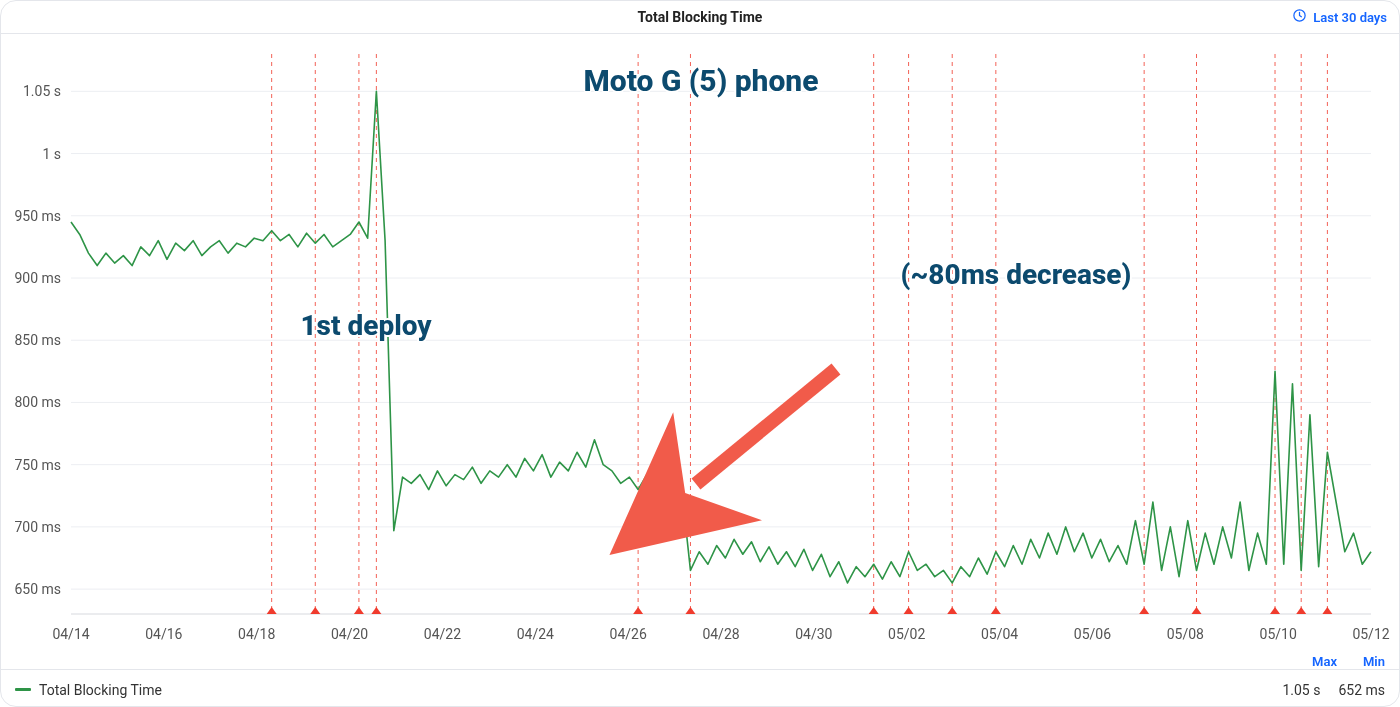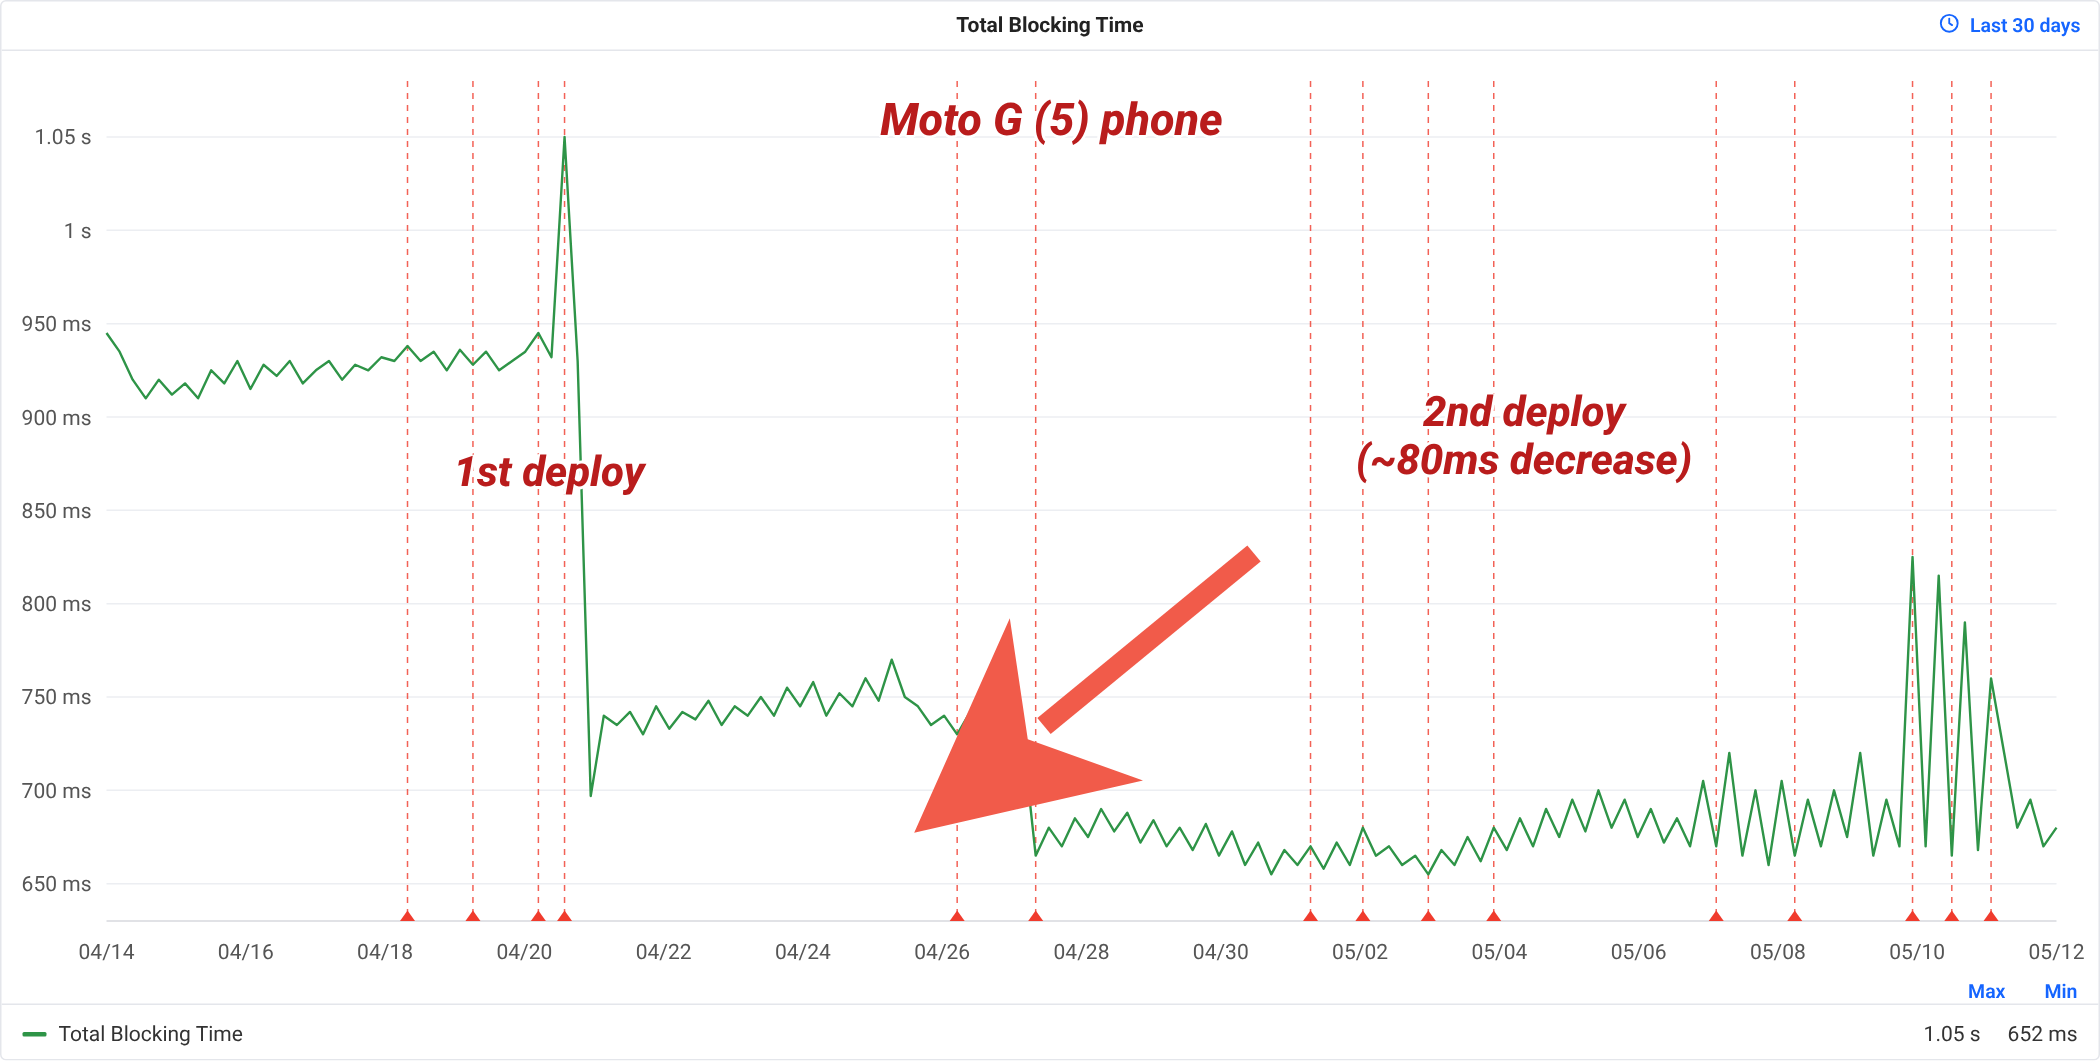--- a/index.html
+++ b/index.html
@@ -7,21 +7,21 @@
     padding: 0;
     font-family: -apple-system, BlinkMacSystemFont, "Segoe UI", Roboto, Helvetica, Arial, sans-serif;
     background: #fff;
     color: #333;
   }
   .card {
     box-sizing: border-box;
     width: 1400px;
     height: 707px;
     border: 1px solid #e4e6eb;
-    border-radius: 4px;
+    border-radius: 16px;
     overflow: hidden;
     position: relative;
   }
   .header {
     position: relative;
     height: 32px;
     border-bottom: 1px solid #e4e6eb;
     display: flex;
     align-items: center;
     justify-content: center;
@@ -45,29 +45,28 @@
   }
   .range-picker svg { width: 15px; height: 15px; }
   .chart-wrap {
     position: relative;
     width: 100%;
     height: 635px; 
   }
   svg.chart { display:block; }
   .annotation {
     position: absolute;
-    color: #b91c1c;
+    color: #0c4a6e;
     font-weight: 800;
     text-align: center;
     line-height: 1.15;
     text-shadow:
       -1px -1px 0 #fff, 1px -1px 0 #fff, -1px 1px 0 #fff, 1px 1px 0 #fff,
       -2px 0 0 #fff, 2px 0 0 #fff, 0 -2px 0 #fff, 0 2px 0 #fff;
     pointer-events: none;
-    font-style: italic;
   }
   .ann-title { font-size: 30px; }
   .ann-body { font-size: 28px; }
   .footer {
     height: 40px;
     border-top: 1px solid #e4e6eb;
     box-sizing: border-box;
     display: flex;
     align-items: center;
     justify-content: space-between;
@@ -175,26 +174,25 @@
         <path d="M 1269.0268456375838 580 L 1279.0268456375838 580 L 1274.0268456375838 573 Z" fill="#f03b2d"></path>
         <line x1="1300.201342281879" x2="1300.201342281879" y1="20" y2="580" stroke="#f03b2d" stroke-width="1" stroke-dasharray="4 4" opacity="0.8"></line>
         <path d="M 1295.201342281879 580 L 1305.201342281879 580 L 1300.201342281879 573 Z" fill="#f03b2d"></path>
         <line x1="1326.3758389261745" x2="1326.3758389261745" y1="20" y2="580" stroke="#f03b2d" stroke-width="1" stroke-dasharray="4 4" opacity="0.8"></line>
         <path d="M 1321.3758389261745 580 L 1331.3758389261745 580 L 1326.3758389261745 573 Z" fill="#f03b2d"></path>
         <polyline points="70,188.00000000000003 78.7248322147651,200.44444444444443 87.4496644295302,219.1111111111111 96.1744966442953,231.55555555555554 104.8993288590604,219.1111111111111 113.6241610738255,229.06666666666663 122.3489932885906,221.6 131.0738255033557,231.55555555555554 139.7986577181208,212.88888888888889 148.52348993288592,221.6 157.248322147651,206.66666666666669 165.9731543624161,225.33333333333334 174.6979865771812,209.15555555555554 183.42281879194633,216.62222222222223 192.1476510067114,206.66666666666669 200.8724832214765,221.6 209.59731543624162,212.88888888888889 218.3221476510067,206.66666666666669 227.04697986577182,219.1111111111111 235.77181208053693,209.15555555555554 244.49664429530202,212.88888888888889 253.2214765100671,204.17777777777778 261.9463087248322,206.66666666666669 270.6711409395973,196.71111111111114 279.3959731543624,206.66666666666669 288.12080536912754,200.44444444444443 296.84563758389265,212.88888888888889 305.5704697986577,199.19999999999996 314.2953020134228,209.15555555555554 323.0201342281879,200.44444444444443 331.744966442953,212.88888888888889 340.4697986577181,206.66666666666669 349.19463087248323,200.44444444444443 357.91946308724835,188.00000000000003 366.6442953020134,204.17777777777778 375.3691275167785,57.33333333333333 384.09395973154363,206.66666666666669 392.81879194630875,496.62222222222226 401.54362416107386,443.1111111111111 410.2684563758389,449.3333333333333 418.99328859060404,440.6222222222222 427.7181208053691,455.55555555555554 436.4429530201342,436.8888888888889 445.1677852348994,451.8222222222222 453.89261744966444,440.6222222222222 462.61744966442956,445.6 471.3422818791946,433.15555555555557 480.06711409395973,449.3333333333333 488.7919463087248,436.8888888888889 497.51677852348996,443.1111111111111 506.2416107382551,430.6666666666667 514.9664429530201,443.1111111111111 523.6912751677853,424.44444444444446 532.4161073825503,436.8888888888889 541.1409395973154,420.7111111111111 549.8657718120805,443.1111111111111 558.5906040268457,428.1777777777778 567.3154362416108,436.8888888888889 576.0402684563758,418.22222222222223 584.7651006711409,433.15555555555557 593.489932885906,405.77777777777777 602.2147651006711,430.6666666666667 610.9395973154362,436.8888888888889 619.6644295302013,449.3333333333333 628.3892617449665,443.1111111111111 637.1140939597315,455.55555555555554 645.8389261744967,440.6222222222222 654.5637583892618,468 663.2885906040268,449.3333333333333 672.0134228187919,474.22222222222223 680.738255033557,455.55555555555554 689.4630872483222,536.4444444444445 698.1879194630873,517.7777777777778 706.9127516778524,530.2222222222222 715.6375838926175,511.55555555555554 724.3624161073826,524 733.0872483221477,505.33333333333337 741.8120805369128,520.2666666666667 750.5369127516778,507.82222222222225 759.261744966443,527.7333333333333 767.9865771812081,512.8 776.7114093959732,530.2222222222222 785.4362416107382,517.7777777777778 794.1610738255033,532.7111111111111 802.8859060402684,515.2888888888889 811.6107382550335,536.4444444444445 820.3355704697988,520.2666666666667 829.0604026845638,542.6666666666666 837.7852348993289,527.7333333333333 846.510067114094,548.8888888888889 855.2348993288591,532.7111111111111 863.9597315436241,542.6666666666666 872.6845637583892,530.2222222222222 881.4093959731543,545.1555555555556 890.1342281879195,527.7333333333333 898.8590604026846,542.6666666666666 907.5838926174496,517.7777777777778 916.3087248322147,536.4444444444445 925.0335570469799,530.2222222222222 933.758389261745,542.6666666666666 942.4832214765102,536.4444444444445 951.2080536912752,548.8888888888889 959.9328859060403,532.7111111111111 968.6577181208054,542.6666666666666 977.3825503355705,524 986.1073825503355,540.1777777777778 994.8322147651006,517.7777777777778 1003.5570469798657,532.7111111111111 1012.2818791946308,511.55555555555554 1021.0067114093961,530.2222222222222 1029.731543624161,505.33333333333337 1038.4563758389263,524 1047.1812080536913,499.11111111111114 1055.9060402684563,520.2666666666667 1064.6308724832215,492.8888888888889 1073.3557046979865,517.7777777777778 1082.0805369127515,499.11111111111114 1090.8053691275168,524 1099.5302013422818,505.33333333333337 1108.255033557047,527.7333333333333 1116.979865771812,511.55555555555554 1125.7046979865772,530.2222222222222 1134.4295302013422,486.6666666666667 1143.1543624161075,530.2222222222222 1151.8791946308725,468 1160.6040268456377,536.4444444444445 1169.3288590604027,492.8888888888889 1178.0536912751677,542.6666666666666 1186.778523489933,486.6666666666667 1195.503355704698,536.4444444444445 1204.228187919463,499.11111111111114 1212.9530201342282,530.2222222222222 1221.6778523489934,492.8888888888889 1230.4026845637584,524 1239.1275167785236,468 1247.8523489932886,536.4444444444445 1256.5771812080536,499.11111111111114 1265.3020134228188,530.2222222222222 1274.0268456375838,337.3333333333333 1282.751677852349,530.2222222222222 1291.476510067114,349.77777777777777 1300.201342281879,536.4444444444445 1308.9261744966443,380.88888888888886 1317.6510067114093,532.7111111111111 1326.3758389261745,418.22222222222223 1335.1006711409395,468 1343.8255033557048,517.7777777777778 1352.5503355704698,499.11111111111114 1361.275167785235,530.2222222222222 1370,517.7777777777778" fill="none" stroke="#2e9447" stroke-width="1.6" stroke-linejoin="round"></polyline>
       </svg>
 
     <div class="annotation ann-title" style="left:465px; top:30px; width:470px;">Moto G (5) phone</div>
 
-    <div class="annotation ann-body" style="left:155px; top:265px; width:420px;">
+    <div class="annotation ann-body" style="left:155px; top:276px; width:420px;">
       <div>1st deploy</div>
     </div>
 
     <div class="annotation ann-body" style="left:830px; top:225px; width:370px;">
-      <div>2nd deploy</div>
       <div>(~80ms decrease)</div>
     </div>
 
     <svg style="position:absolute; left:0; top:0; pointer-events:none;" width="1400" height="635">
       <defs>
         <marker id="ah" markerWidth="10" markerHeight="10" refX="2" refY="5" orient="auto">
           <path d="M0,0 L10,5 L0,10 L3,5 Z" fill="#F15B4A"></path>
         </marker>
       </defs>
       <line x1="835" y1="335" x2="695" y2="450" stroke="#F15B4A" stroke-width="14" marker-end="url(#ah)"></line>

